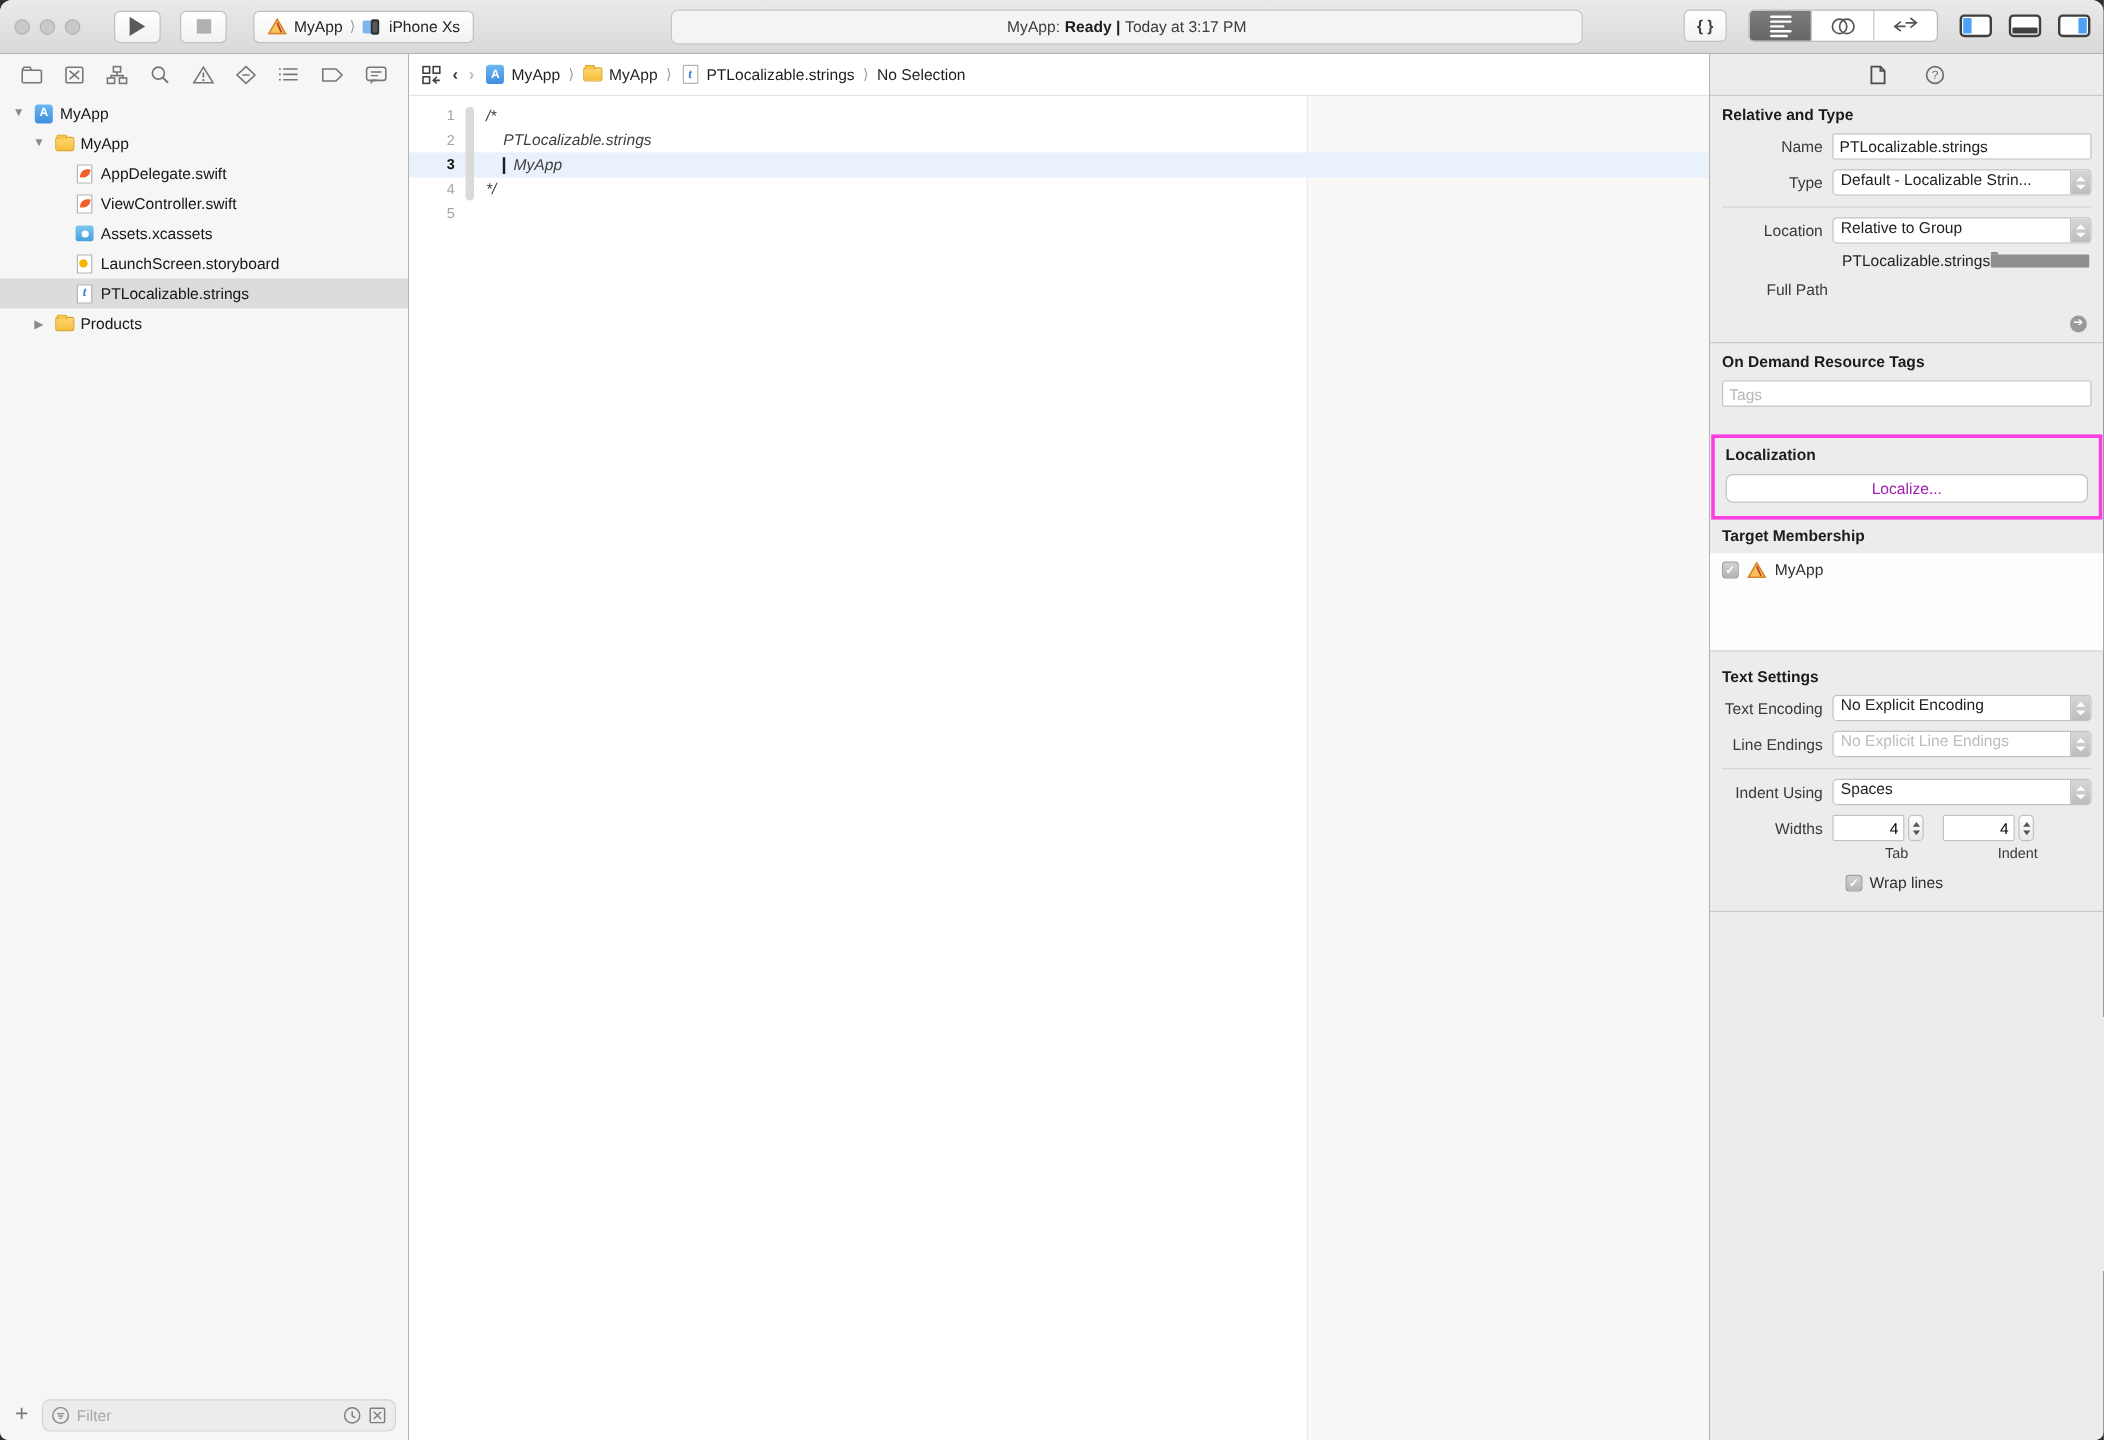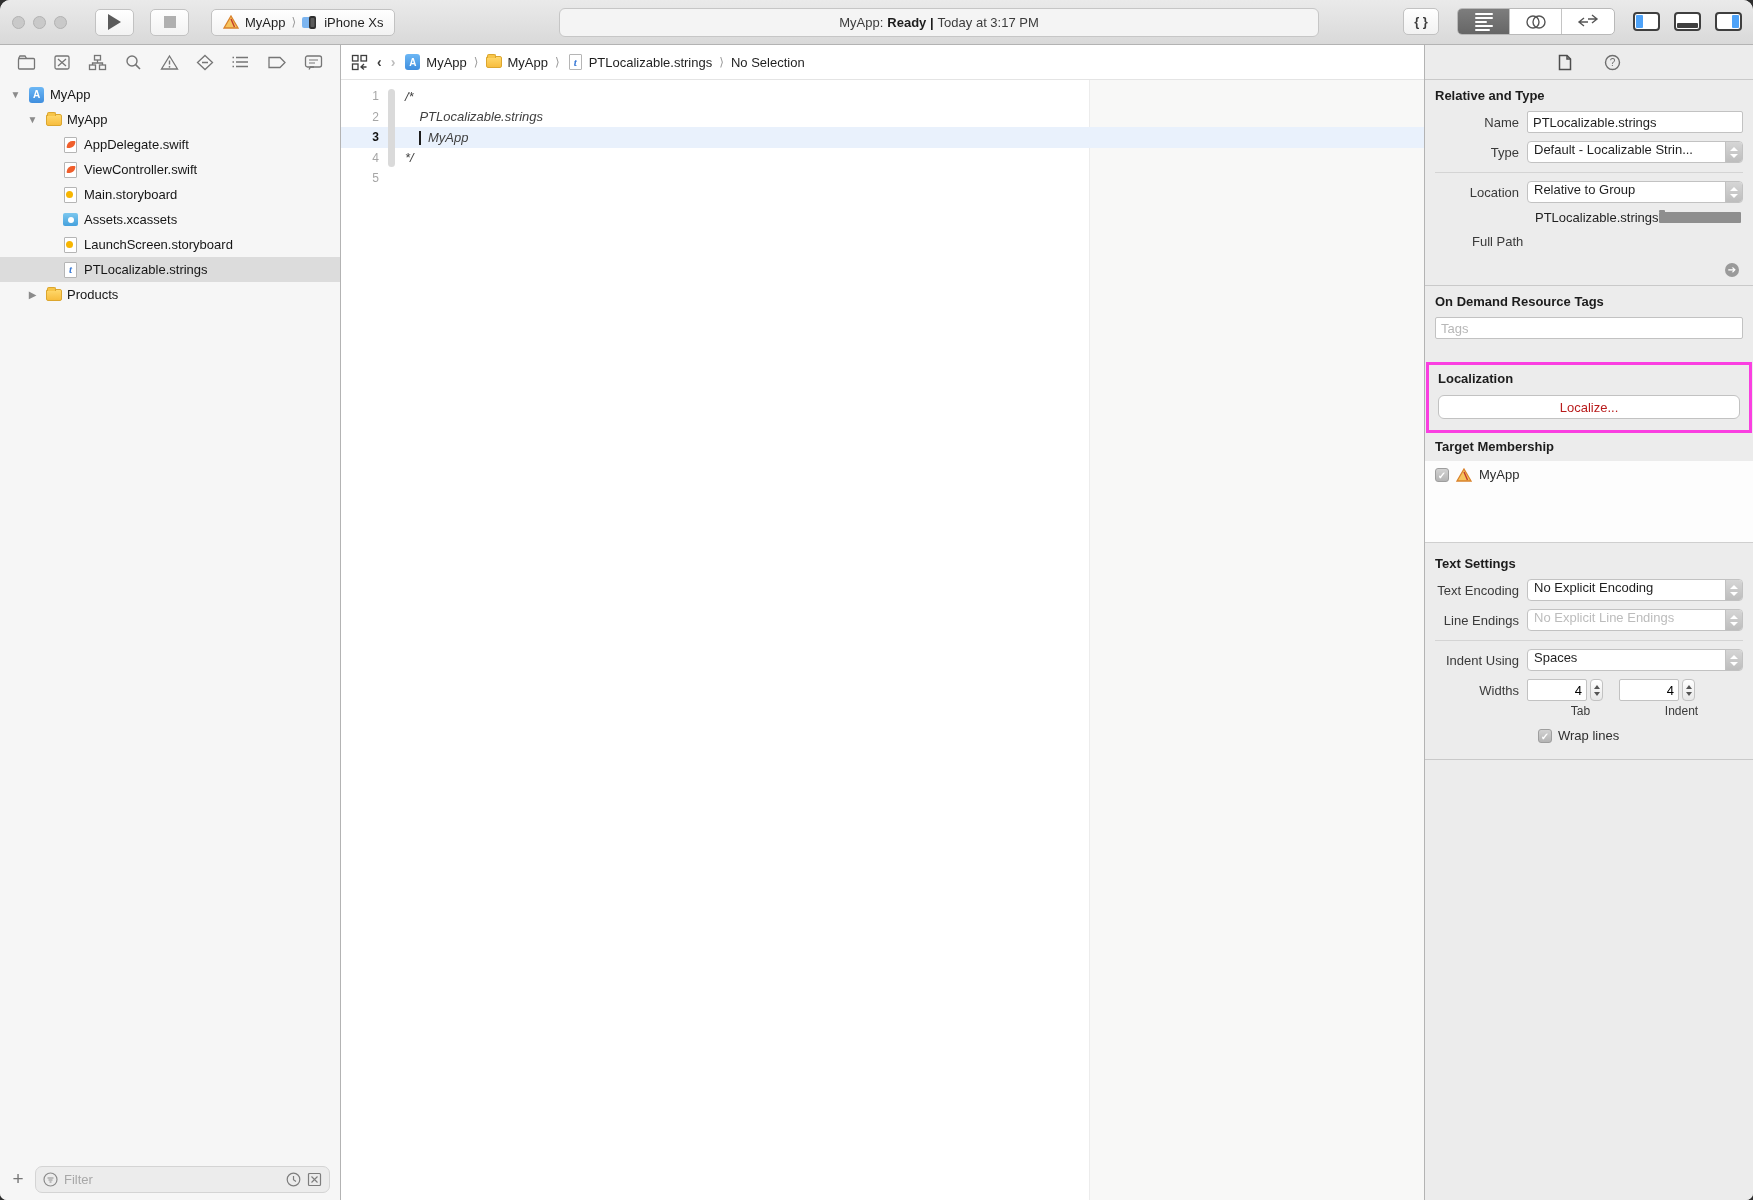--- a/index.html
+++ b/index.html
@@ -118,21 +118,21 @@
   .locfile{display:flex;align-items:center;margin-top:7px;padding-left:100px;}
   .locfile span{flex:1;color:#1f1f1f;}
   .folder-mini{width:16px;height:11px;background:#8e8e8e;border-radius:1px;position:relative;margin-right:2px;}
   .folder-mini:before{content:"";position:absolute;top:-2px;left:0;width:6px;height:2px;background:#8e8e8e;border-radius:1px 1px 0 0;}
   .fullpath{margin-top:9px;padding-left:37px;color:#3a3a3a;}
   .goarrow{display:flex;justify-content:flex-end;padding:14px 4px 2px 0;}
   .goarrow i{width:14px;height:14px;border-radius:50%;background:#9a9a9a;color:#fff;font-size:10px;line-height:14px;text-align:center;font-style:normal;}
   .tagsfield{margin:8px 0 10px 0;}
   .loc-box{border:3px solid var(--magenta);margin:7px 1px 0 1px;padding:6px 9px 11px 9px;}
   .locbtn{margin-top:9px;width:100%;height:24px;background:#fff;border:1px solid #c2c2c2;border-radius:6px;
-    font-size:13px;color:#b91c1c;display:flex;align-items:center;justify-content:center;}
+    font-size:13px;color:#a21caf;display:flex;align-items:center;justify-content:center;}
   .tm-list{background:#fdfdfd;border-bottom:1px solid #cfcfcf;margin:7px -10px 0 -10px;padding:6px 10px 60px 10px;}
   .tm-row{display:flex;align-items:center;gap:7px;}
   .cbox{width:14px;height:14px;border-radius:3px;background:linear-gradient(#d2d2d2,#b4b4b4);
     border:1px solid #9e9e9e;color:#fff;font-size:10px;font-weight:bold;line-height:13px;text-align:center;}
   .target-ic{width:16px;height:14px;}
   .widths-row{display:flex;align-items:center;margin-top:8px;}
   .numwrap{display:flex;align-items:center;gap:3px;}
   .numfield{width:60px;height:22px;background:#fff;border:1px solid #c2c2c2;border-radius:2px;text-align:right;padding:0 4px;font-size:13px;outline:none;}
   .mini-step{width:13px;height:22px;background:linear-gradient(#fff,#e8e8e8);border:1px solid #c2c2c2;border-radius:4px;
     display:flex;flex-direction:column;align-items:center;justify-content:center;gap:3px;}
@@ -290,28 +290,20 @@
         <div class="trow l2">
           <span class="ic">
               <span class="doc">
                 <i class="g-swift"></i>
               </span>
             </span>
           <span>ViewController.swift</span>
         </div>
         <div class="trow l2">
           <span class="ic">
-              <span class="doc">
-                <i class="g-story"></i>
-              </span>
-            </span>
-          <span>Main.storyboard</span>
-        </div>
-        <div class="trow l2">
-          <span class="ic">
               <span class="g-assets">
                 <i></i>
               </span>
             </span>
           <span>Assets.xcassets</span>
         </div>
         <div class="trow l2">
           <span class="ic">
               <span class="doc">
                 <i class="g-story"></i>

